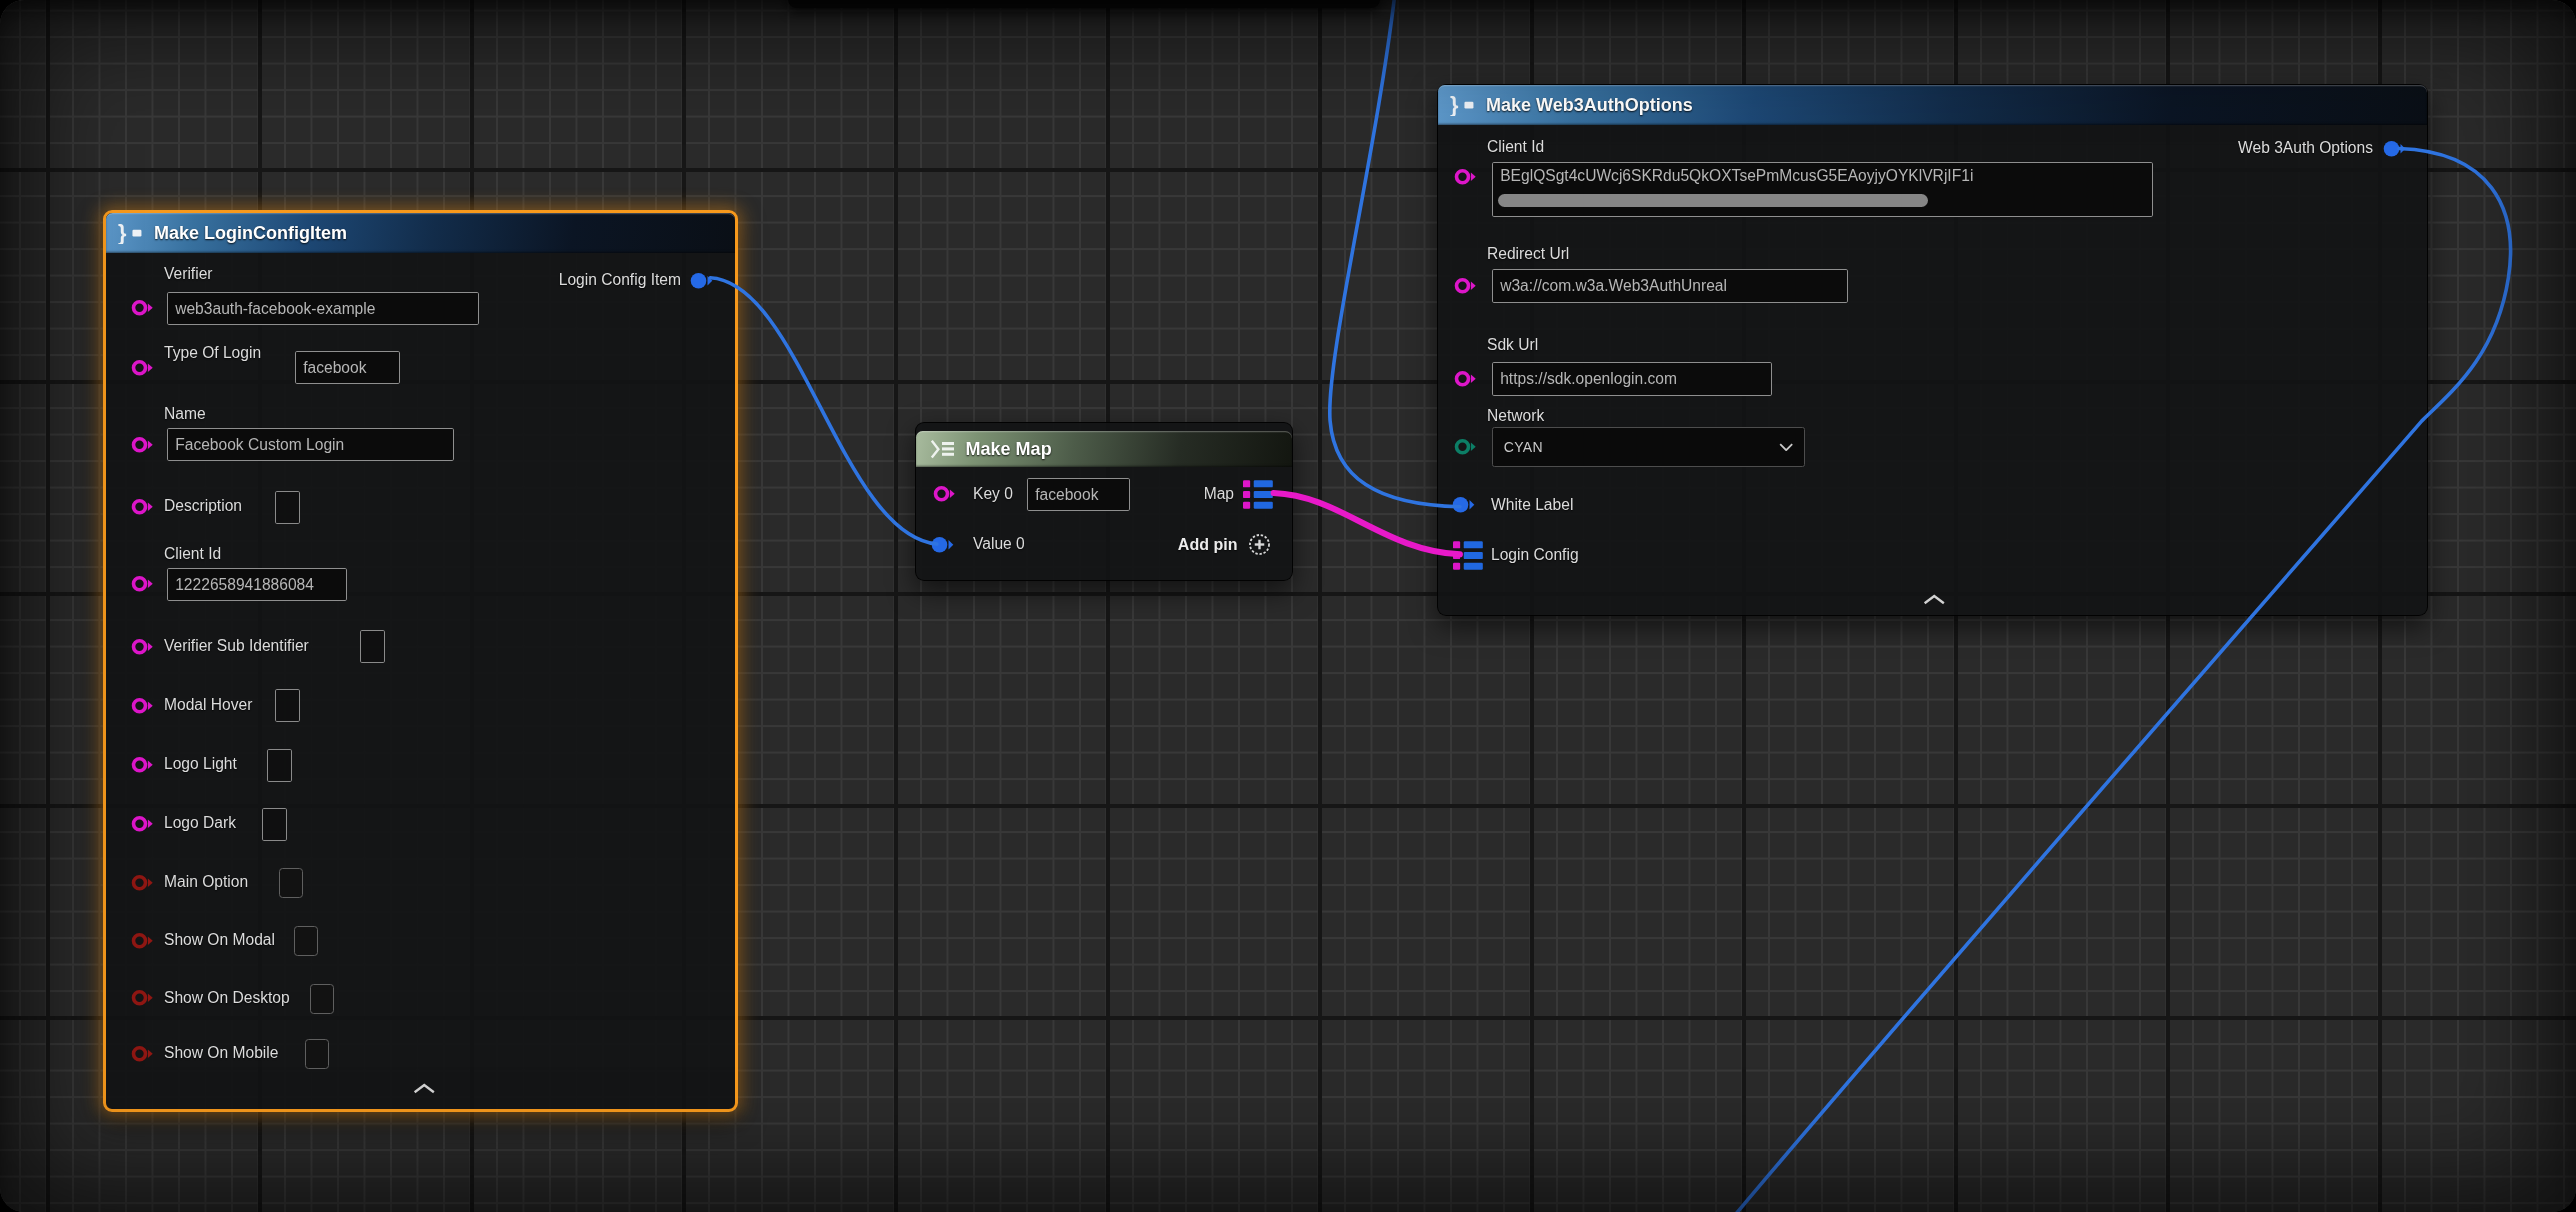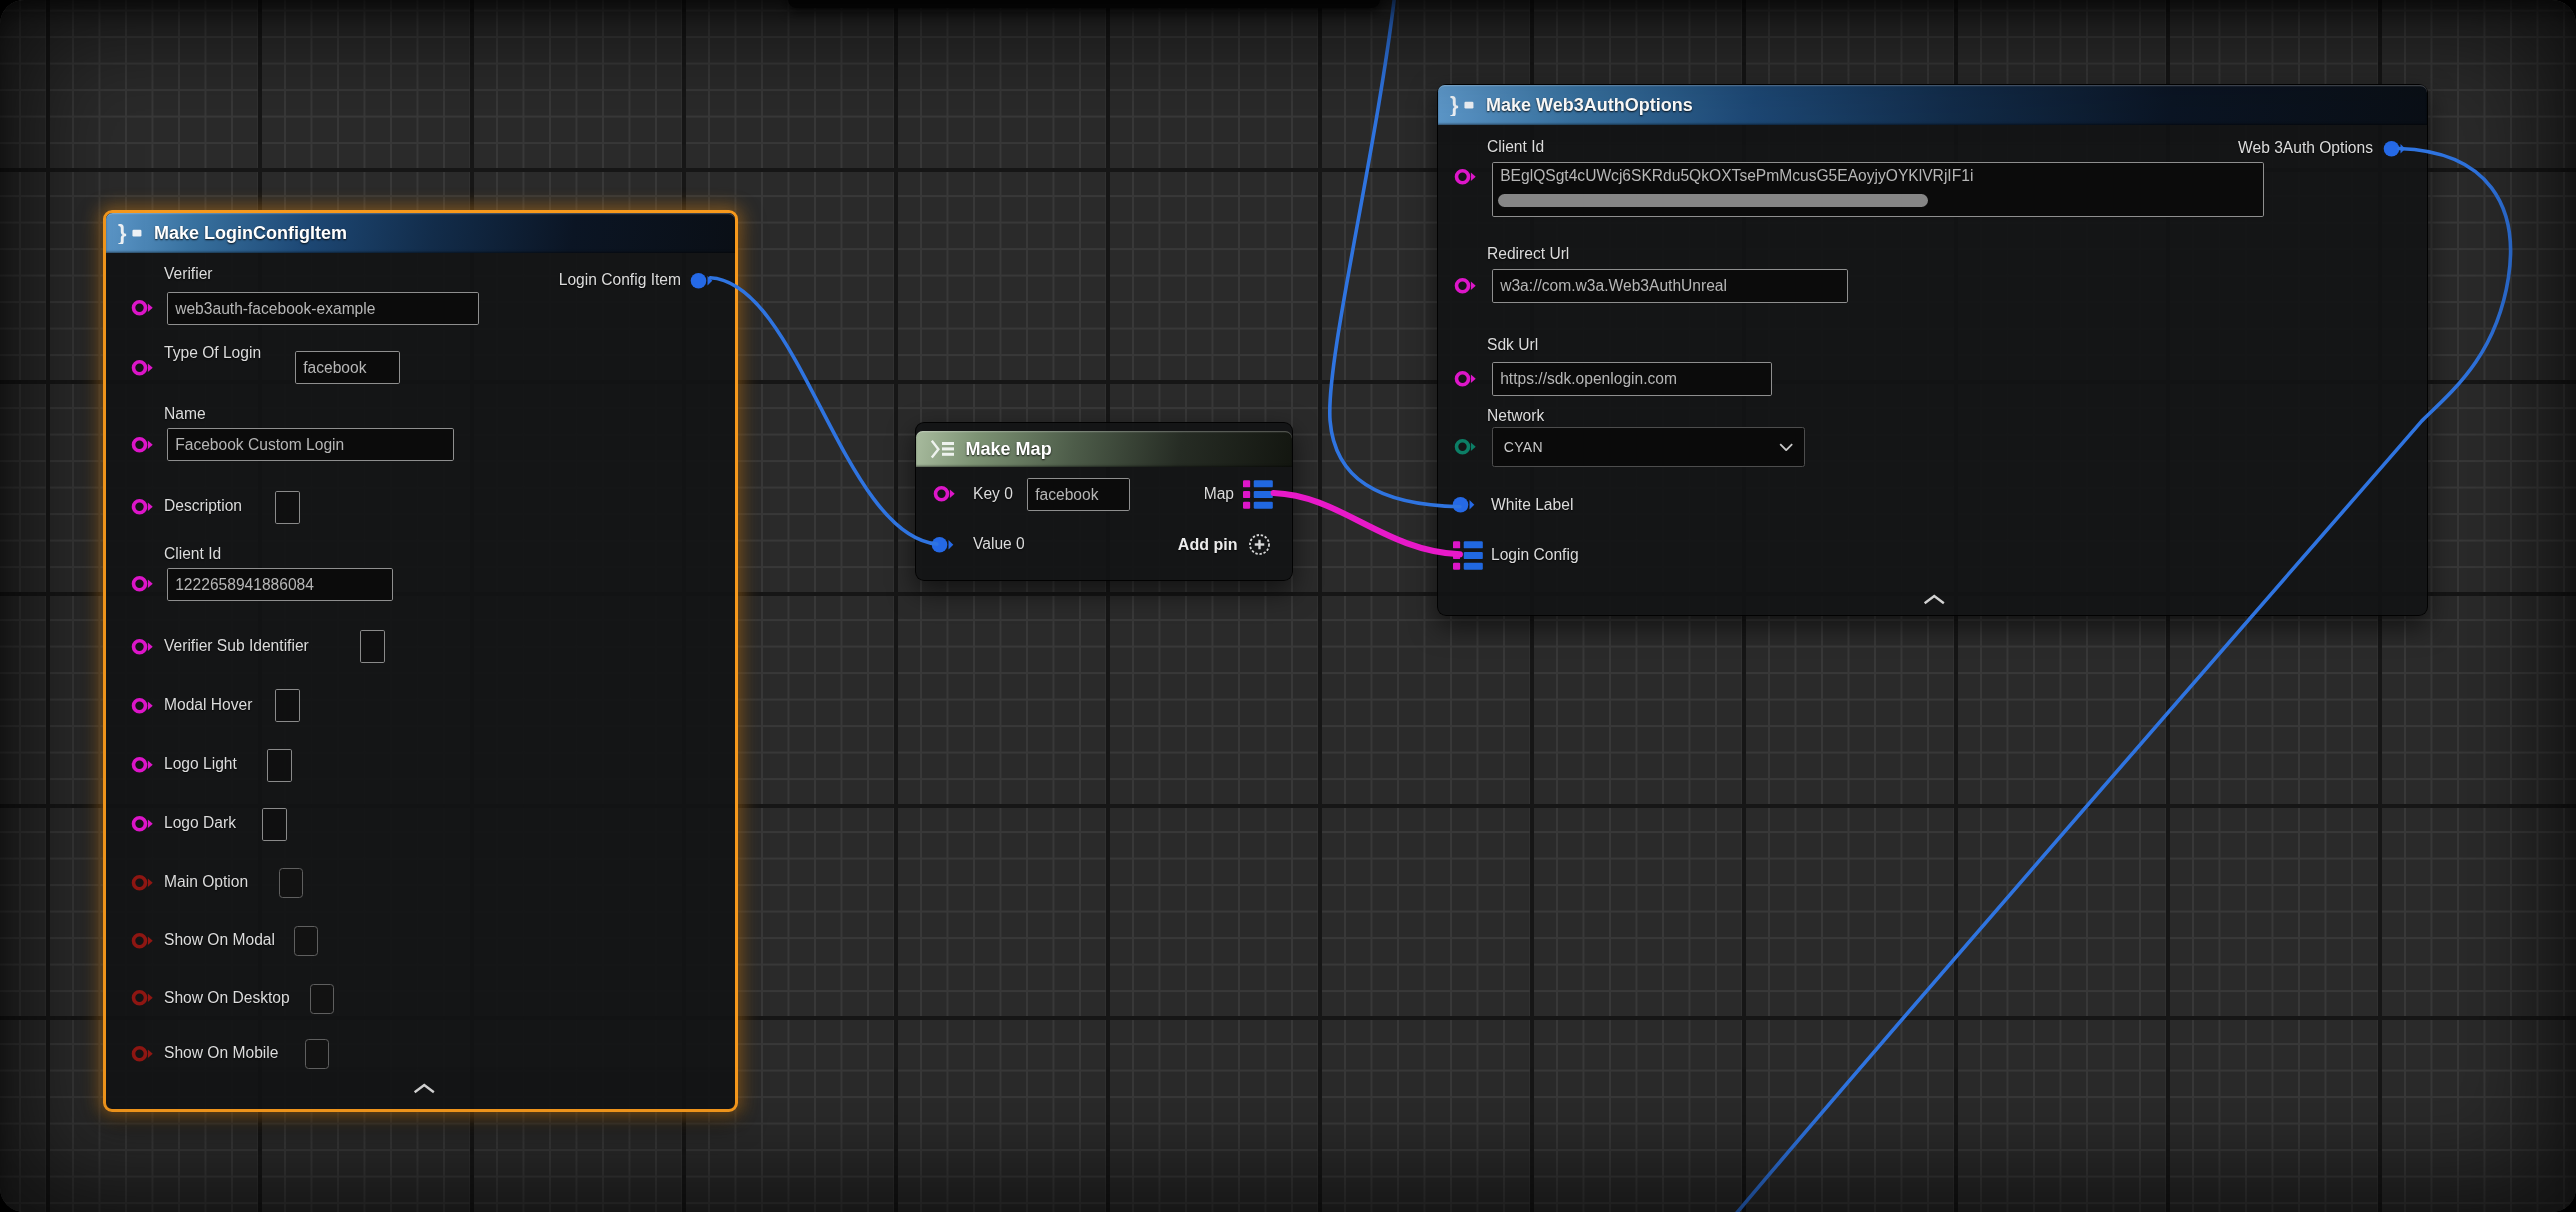--- a/index.html
+++ b/index.html
@@ -94,21 +94,21 @@
       </svg>
 
     <span class="lbl" style="left:58px;top:284px;">Description</span>
     <div class="sfield" style="left:169px;top:278px;"></div>
     <svg class="pin" style="left:25px;top:283px;" viewBox="0 0 38 36" width="23" height="21.6">
       <circle cx="14" cy="18" r="10" fill="none" stroke="#dd16c9" stroke-width="6"></circle>
         <path d="M28 11 L36 18 L28 25 Z" fill="#dd16c9"></path>
       </svg>
 
     <span class="lbl" style="left:58px;top:332px;">Client Id</span>
-    <div class="field" style="left:61px;top:355px;width:226px;height:33px;">1222658941886084</div>
+    <div class="field" style="left:61px;top:355px;width:180px;height:33px;">1222658941886084</div>
     <svg class="pin" style="left:25px;top:360px;" viewBox="0 0 38 36" width="23" height="21.6">
       <circle cx="14" cy="18" r="10" fill="none" stroke="#dd16c9" stroke-width="6"></circle>
         <path d="M28 11 L36 18 L28 25 Z" fill="#dd16c9"></path>
       </svg>
 
     <span class="lbl" style="left:58px;top:424px;">Verifier Sub Identifier</span>
     <div class="sfield" style="left:254px;top:417px;"></div>
     <svg class="pin" style="left:25px;top:423px;" viewBox="0 0 38 36" width="23" height="21.6">
       <circle cx="14" cy="18" r="10" fill="none" stroke="#dd16c9" stroke-width="6"></circle>
         <path d="M28 11 L36 18 L28 25 Z" fill="#dd16c9"></path>
@@ -219,21 +219,21 @@
       <span class="ntitle">Make Web3AuthOptions</span>
     </div>
 
     <span class="rlbl" style="right:54px;top:54px;">Web 3Auth Options</span>
     <svg class="pin" style="left:945px;top:53px;" viewBox="0 0 38 36" width="23" height="21.6">
       <circle cx="14" cy="18" r="13" fill="#2569e6"></circle>
         <path d="M29 10 L37 18 L29 26 Z" fill="#2569e6"></path>
       </svg>
 
     <span class="lbl" style="left:49px;top:53px;">Client Id</span>
-    <div class="field" style="left:54px;top:77px;width:772px;height:55px;align-items:flex-start;padding-top:3.6px;">BEglQSgt4cUWcj6SKRdu5QkOXTsePmMcusG5EAoyjyOYKlVRjIF1i</div>
+    <div class="field" style="left:54px;top:77px;width:661px;height:55px;align-items:flex-start;padding-top:3.6px;">BEglQSgt4cUWcj6SKRdu5QkOXTsePmMcusG5EAoyjyOYKlVRjIF1i</div>
     <div class="scrollthumb" style="left:60px;top:109px;bottom:auto;"></div>
     <svg class="pin" style="left:15.6px;top:81px;" viewBox="0 0 38 36" width="23" height="21.6">
       <circle cx="14" cy="18" r="10" fill="none" stroke="#dd16c9" stroke-width="6"></circle>
         <path d="M28 11 L36 18 L28 25 Z" fill="#dd16c9"></path>
       </svg>
 
     <span class="lbl" style="left:49px;top:160px;">Redirect Url</span>
     <div class="field" style="left:54px;top:184px;width:356px;height:34px;">w3a://com.w3a.Web3AuthUnreal</div>
     <svg class="pin" style="left:15.6px;top:190px;" viewBox="0 0 38 36" width="23" height="21.6">
       <circle cx="14" cy="18" r="10" fill="none" stroke="#dd16c9" stroke-width="6"></circle>

